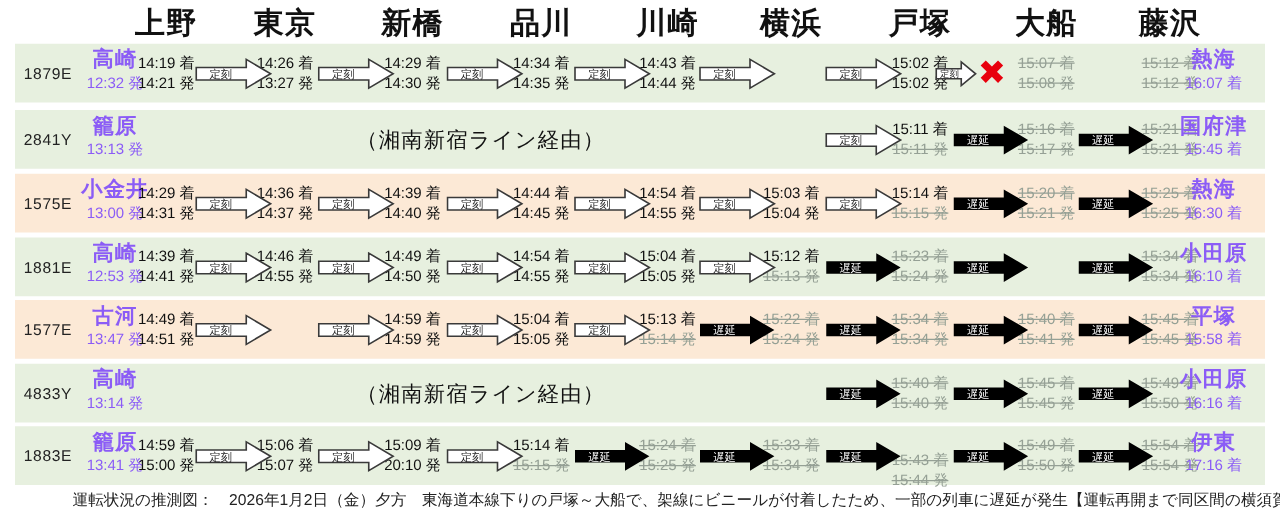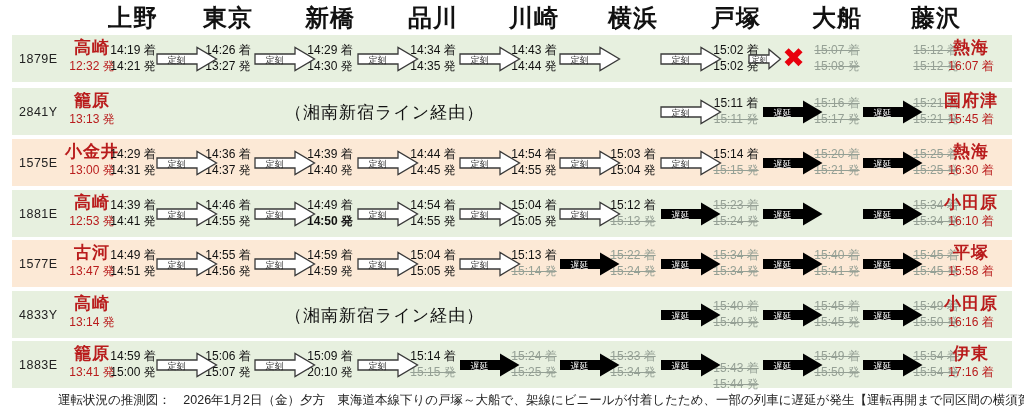--- a/index.html
+++ b/index.html
@@ -7,21 +7,21 @@
   #stage{position:relative;width:1024px;height:417px;background:#fff;overflow:hidden;}
   .station-name{
     position:absolute;top:2px;font-size:24px;font-weight:600;color:#111;
     transform:translateX(-50%);letter-spacing:1px;white-space:nowrap;
   }
   .band{position:absolute;left:12px;width:1000px;height:47px;}
   .band.green{background:#e7f0df;}
   .band.peach{background:#fce9d6;}
   .train-id{position:absolute;left:7px;top:50%;transform:translateY(-50%);
     font-size:12.5px;color:#222;letter-spacing:.5px;}
-  .origin,.dest{position:absolute;top:4px;width:76px;text-align:center;color:#b91c1c;line-height:1;}
+  .origin,.dest{position:absolute;top:4px;width:76px;text-align:center;color:#8b5cf6;line-height:1;}
   .origin{left:42px;}
   .dest{left:921px;}
   .big-name{font-size:17px;font-weight:600;letter-spacing:1px;display:block;}
   .small-time{font-size:12px;margin-top:4px;display:block;white-space:nowrap;}
   .stopcell{position:absolute;top:7px;width:70px;transform:translateX(-50%);
     text-align:center;font-size:12px;line-height:16px;color:#111;white-space:nowrap;}
   .struck{color:#95a095;text-decoration:line-through;}
   .arrowwrap{position:absolute;top:50%;transform:translate(-50%,-50%);line-height:0;}
   .cancel-x{position:absolute;top:50%;transform:translate(-50%,-52%);
     font-size:27px;font-weight:bold;color:#e8000d;line-height:1;}
@@ -241,21 +241,21 @@
         <div class="stopcell" style="left: 121px;">
           <span style="display: block;">14:39 着</span>
           <span style="display: block;">14:41 発</span>
         </div>
         <div class="stopcell" style="left: 216px;">
           <span style="display: block;">14:46 着</span>
           <span style="display: block;">14:55 発</span>
         </div>
         <div class="stopcell" style="left: 318px;">
           <span style="display: block;">14:49 着</span>
-          <span style="display: block; font-weight: bold;">14:50 発</span>
+          <span style="display: block;">14:50 発</span>
         </div>
         <div class="stopcell" style="left: 421px;">
           <span style="display: block;">14:54 着</span>
           <span style="display: block;">14:55 発</span>
         </div>
         <div class="stopcell" style="left: 522px;">
           <span style="display: block;">15:04 着</span>
           <span style="display: block;">15:05 発</span>
         </div>
         <div class="stopcell" style="left: 621px;">
@@ -309,24 +309,20 @@
       </div>
       <div class="band peach" style="top: 240px;">
         <div class="train-id">1577E</div>
         <div class="origin">
           <span class="big-name">古河</span>
           <span class="small-time">13:47 発</span>
         </div>
         <div class="stopcell" style="left: 121px;">
           <span style="display: block;">14:49 着</span>
           <span style="display: block;">14:51 発</span>
-        </div>
-        <div class="stopcell" style="left: 216px;">
-          <span style="display: block;">14:55 着</span>
-          <span style="display: block;">14:56 発</span>
         </div>
         <div class="stopcell" style="left: 318px;">
           <span style="display: block;">14:59 着</span>
           <span style="display: block;">14:59 発</span>
         </div>
         <div class="stopcell" style="left: 421px;">
           <span style="display: block;">15:04 着</span>
           <span style="display: block;">15:05 発</span>
         </div>
         <div class="stopcell" style="left: 522px;">

